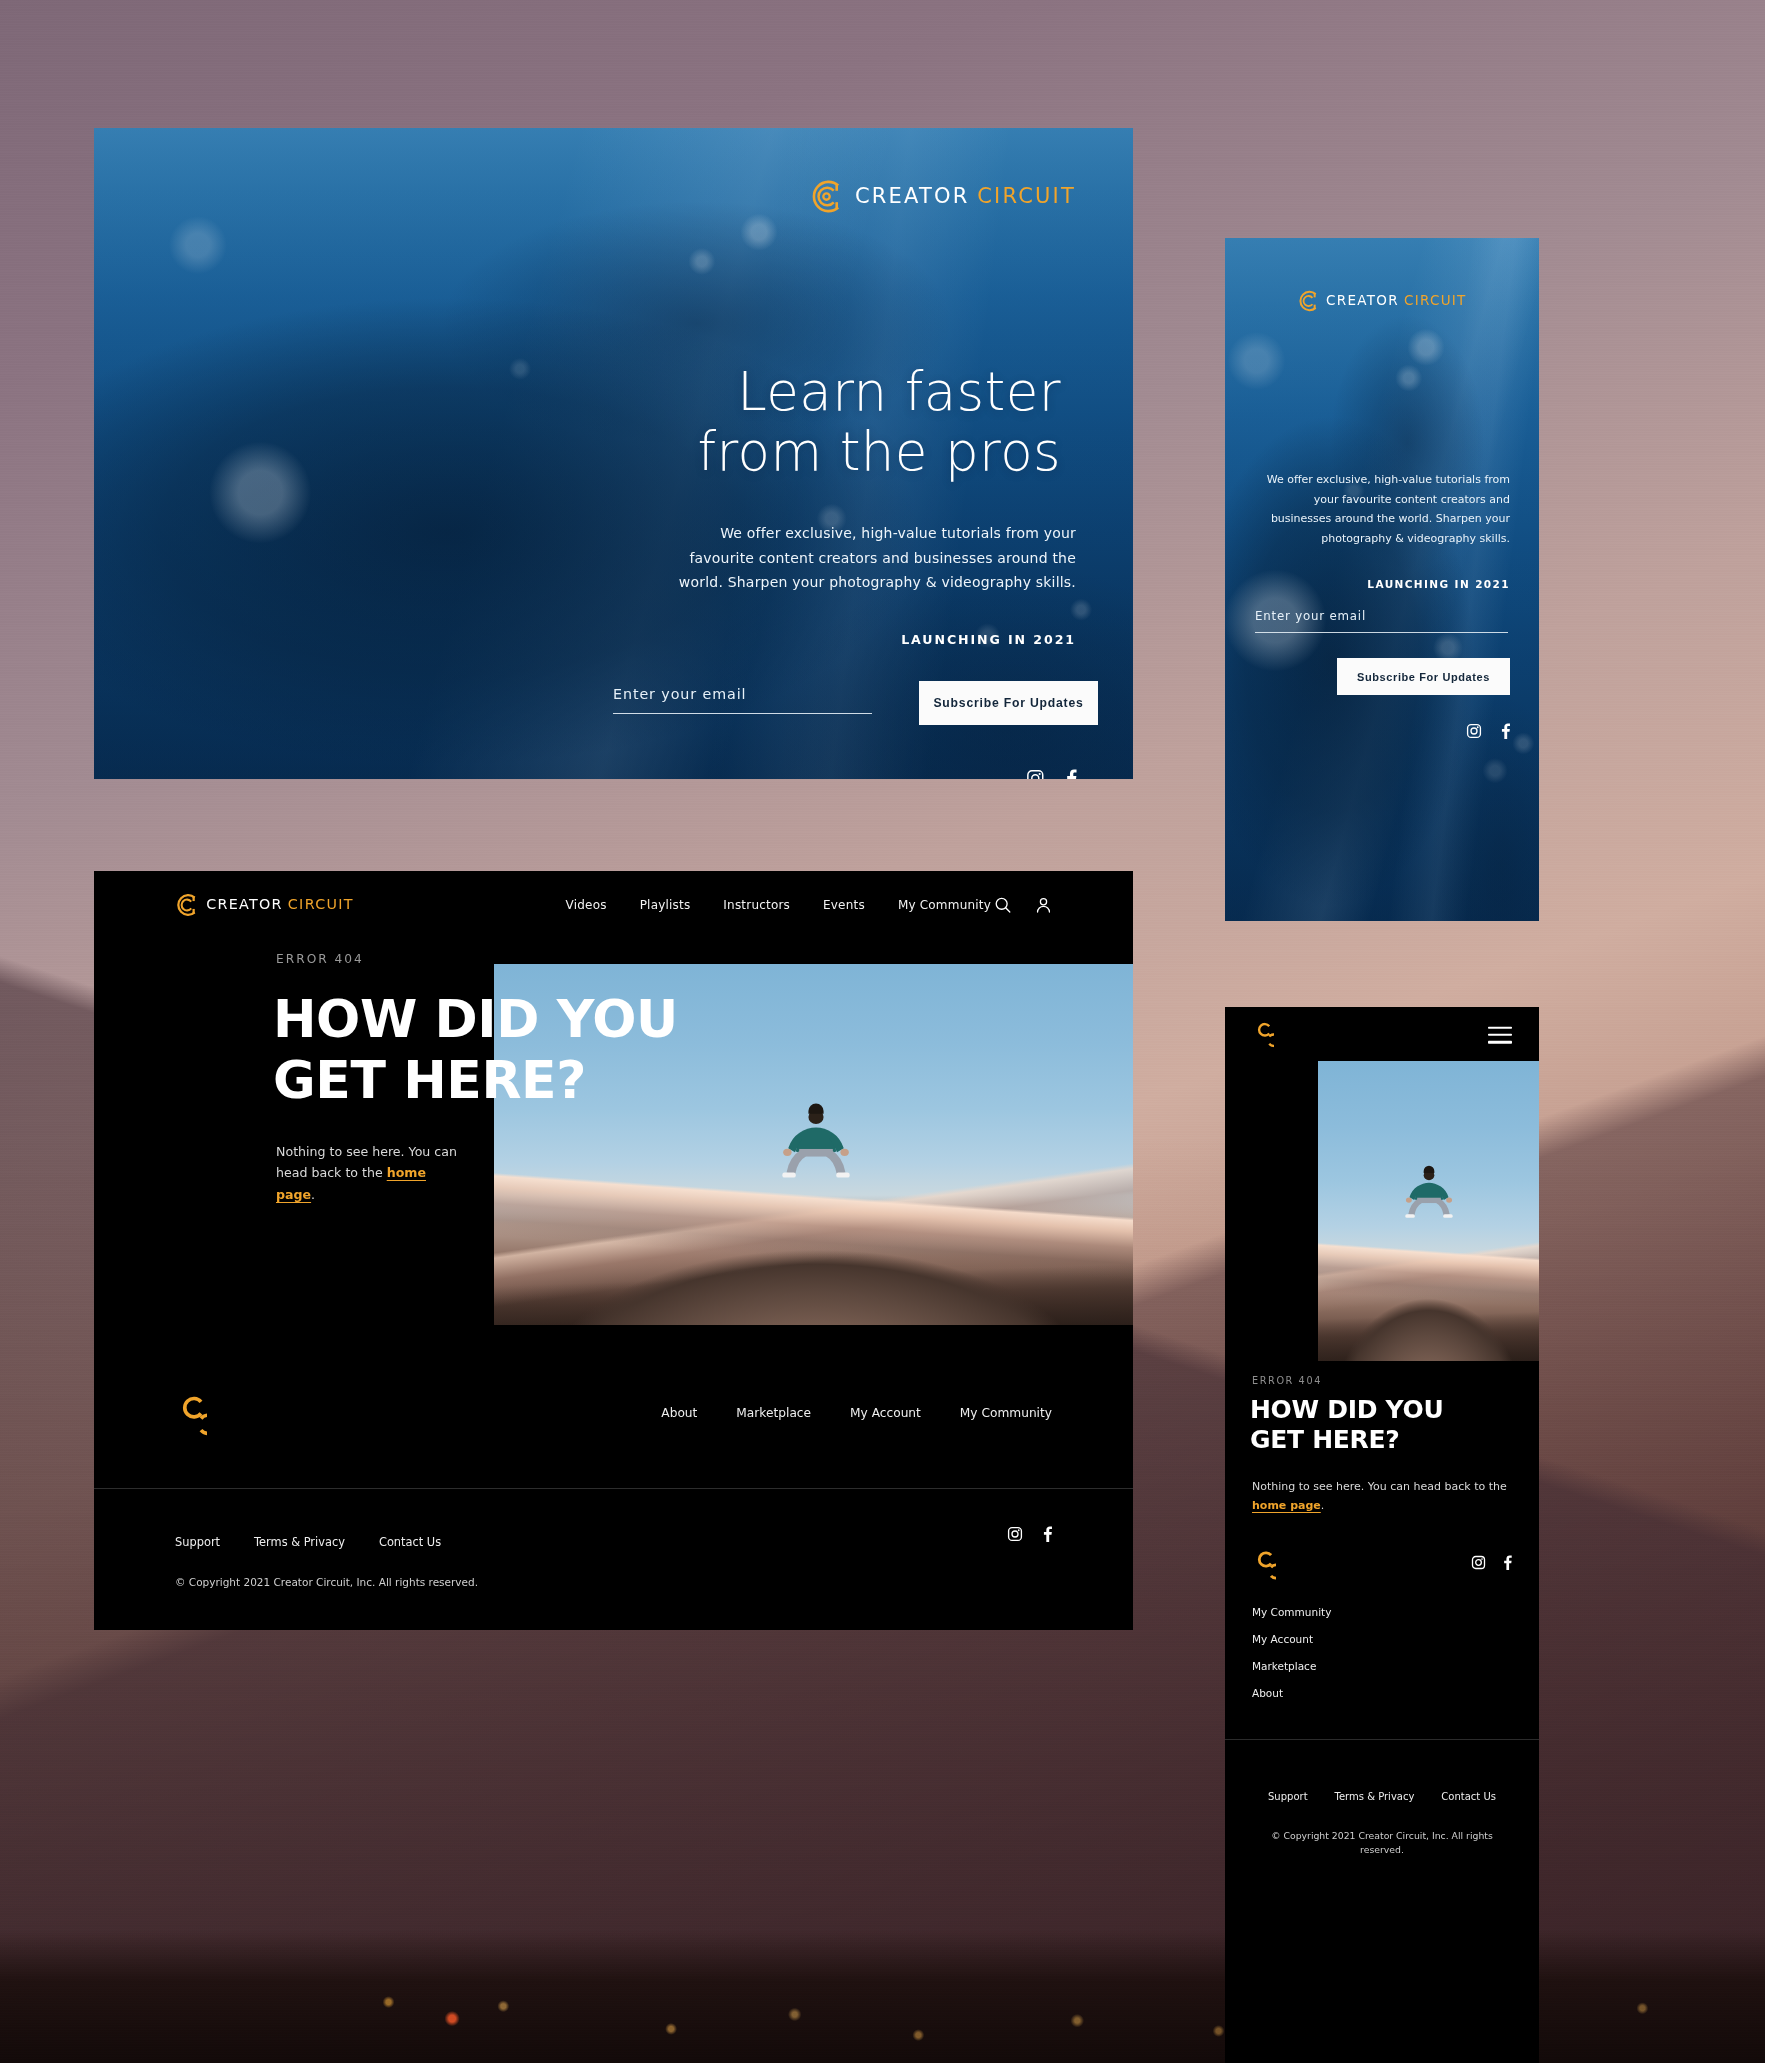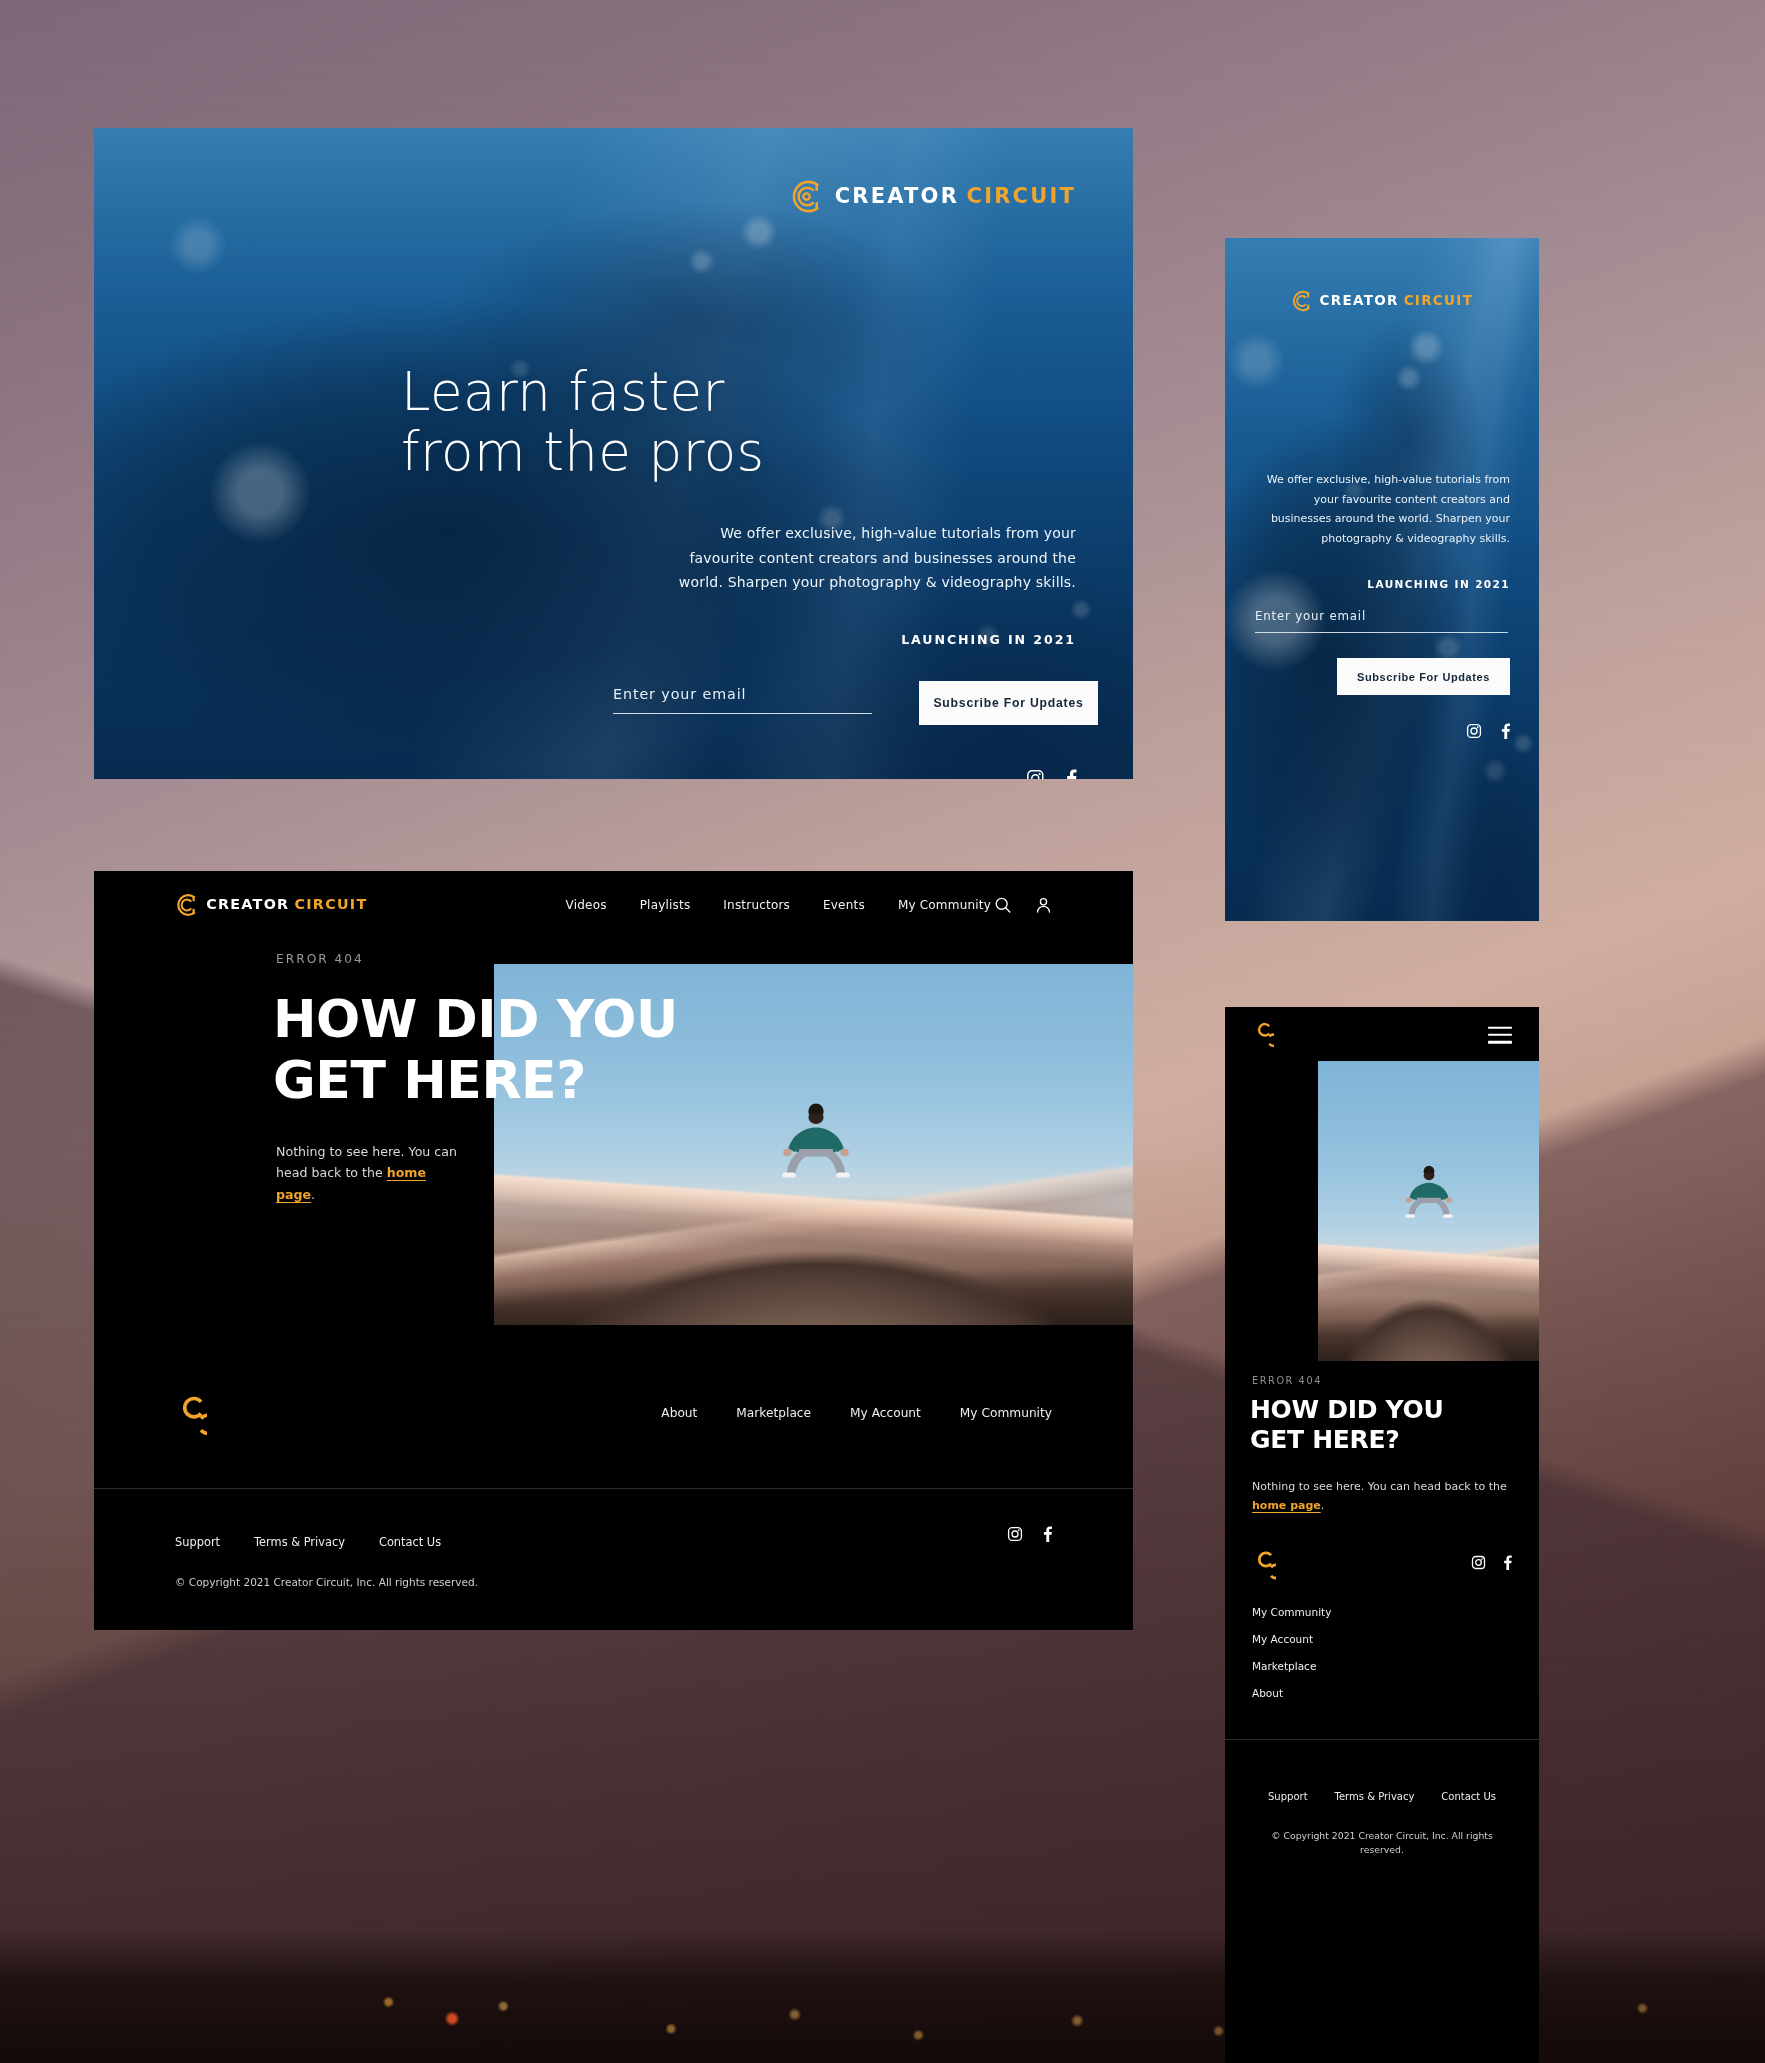--- a/index.html
+++ b/index.html
@@ -107,27 +107,27 @@
     transform: translateX(-50%);
   }
 
   
   #hero {
     left: 94px; top: 128px; width: 1039px; height: 651px;
   }
   #hero .hero-inner { position:absolute; inset:0; }
   .hero-brand { position:absolute; right: 57px; top: 51px; display:flex; align-items:center; gap: 11px; }
   .logo-ring { width: 35px; height: 35px; flex:none; }
-  .brand-word { font-size: 21px; letter-spacing: 2.2px; font-weight: 700; line-height:1; }
+  .brand-word { font-size: 21px; letter-spacing: 2.2px; font-weight: 400; line-height:1; }
   .brand-creator { color: #ffffff; }
   .brand-circuit { color: #f0a42b; margin-left: 7.6px; }
 
   .hero-h1 {
-    position:absolute; right: 57px; top: 234px; width: 675px;
-    text-align: left; color:#fff;
+    position:absolute; right: 72px; top: 234px; width: 675px;
+    text-align: right; color:#fff;
     font-size: 53px; line-height: 1.14; font-weight: 300; letter-spacing: 0.4px;
     text-shadow: 0 1.7px 8.4px rgba(0,28,55,.33);
   }
   .hero-sub {
     position:absolute; right: 57px; top: 393px; width: 413px;
     text-align: right; color: #eef5fb;
     font-size: 14px; line-height: 1.75; font-weight: 400; letter-spacing: 0.2px;
   }
   .hero-launch {
     position:absolute; right: 57px; top: 504px;

